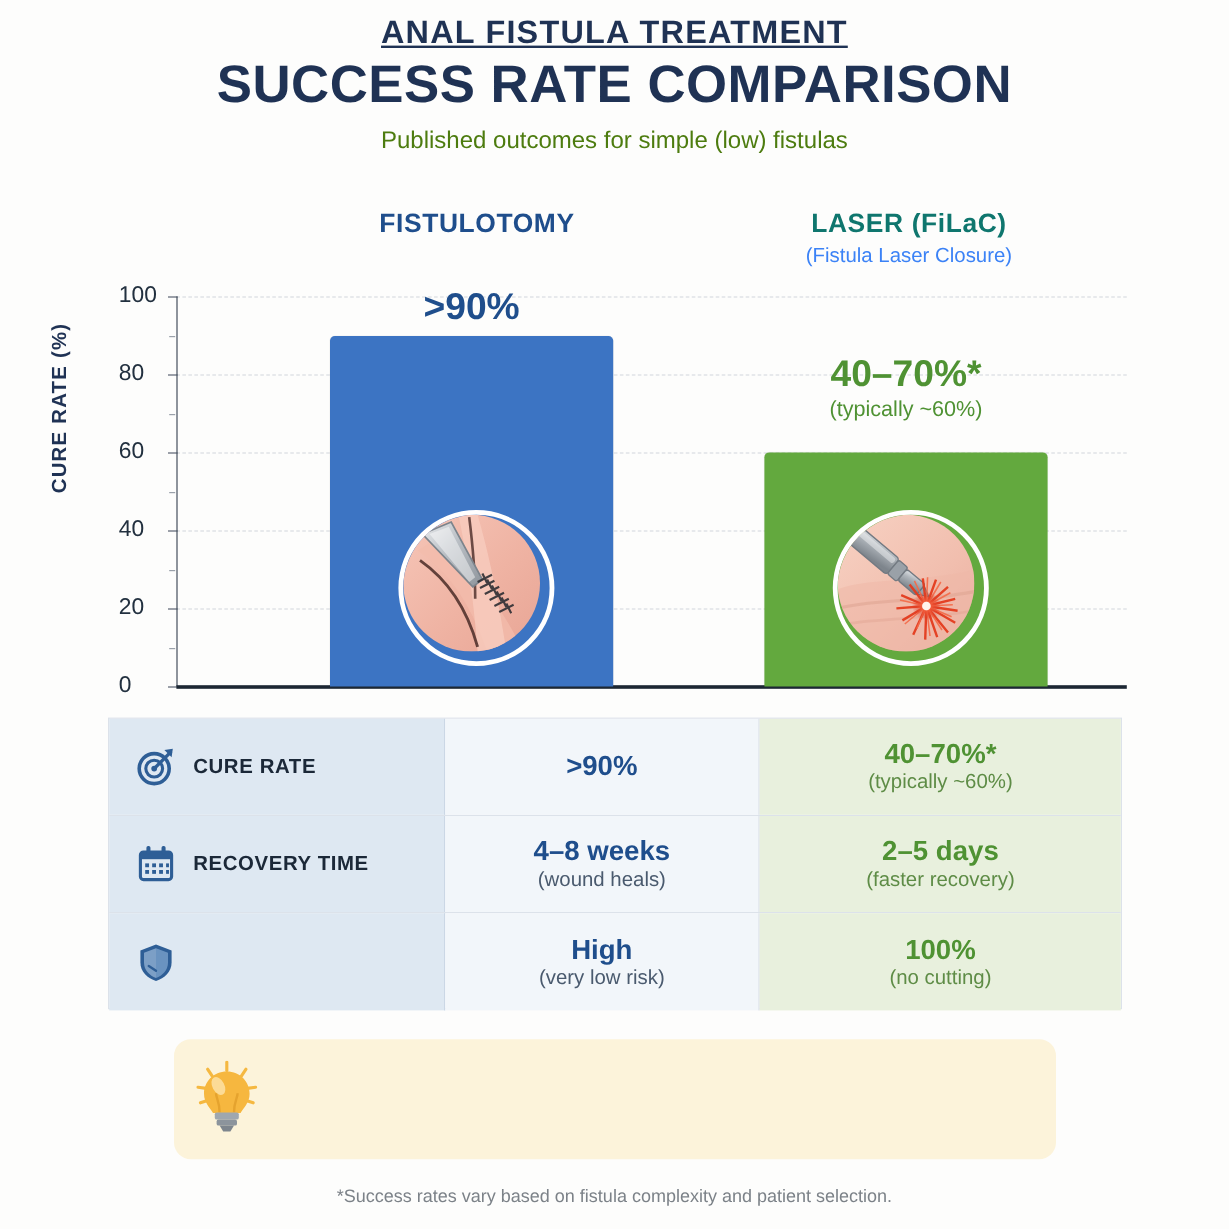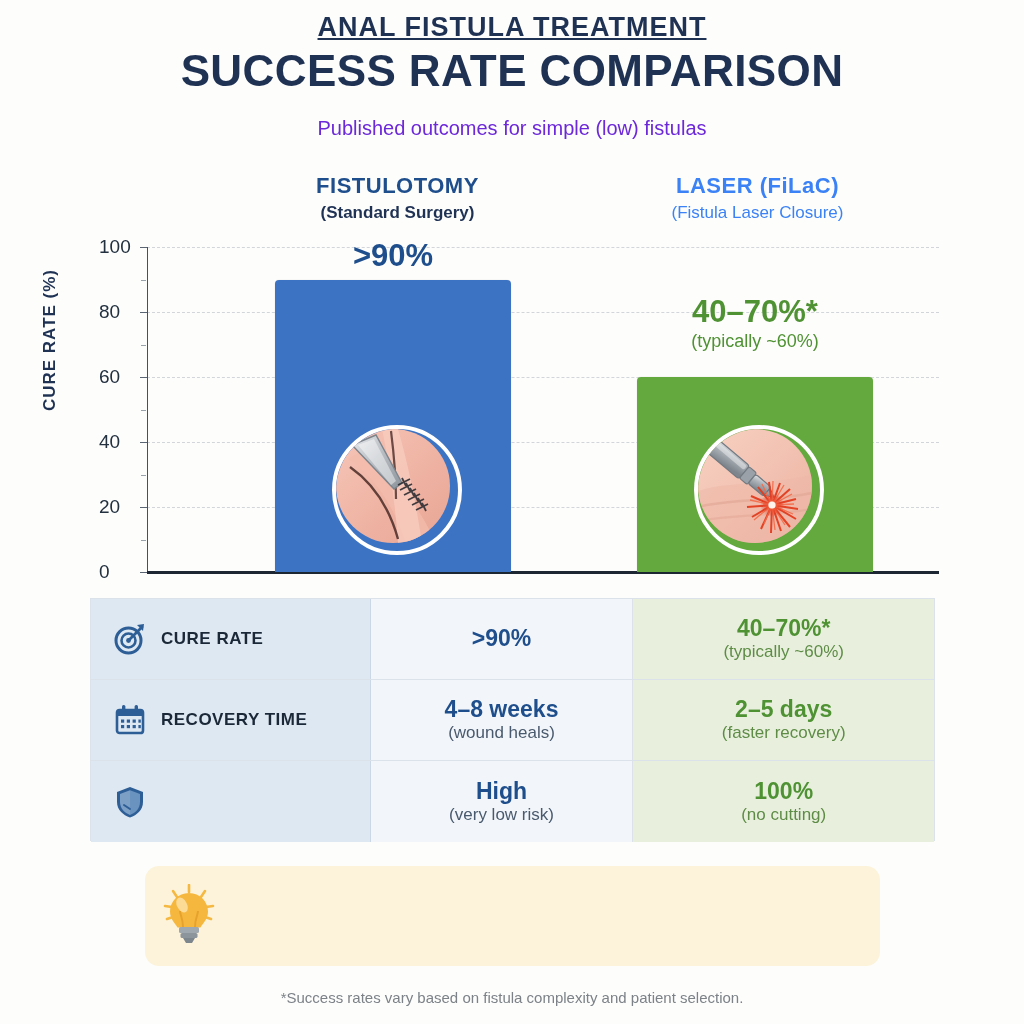--- a/index.html
+++ b/index.html
@@ -17,32 +17,32 @@
   .hdr{position:absolute;left:0;right:0;top:12px;text-align:center;}
   .hdr .kicker{
     font-size:27px;font-weight:bold;letter-spacing:1.0px;
     color:#1F3254;line-height:1.15;text-decoration:underline;
   }
   .hdr .main{
     font-size:44px;font-weight:bold;letter-spacing:0.4px;
     color:#1F3254;line-height:1.12;margin-top:3px;
   }
   .hdr .sub{
-    font-size:20px;color:#6d28d9;margin-top:22px;font-weight:normal;
+    font-size:20px;color:#4d7c0f;margin-top:11px;font-weight:normal;
   }
 
   
   .colhead{position:absolute;top:173px;text-align:center;}
   .colhead .name{font-size:22px;font-weight:bold;letter-spacing:0.5px;line-height:1.2;}
   .colhead .desc{font-size:17px;margin-top:4px;line-height:1.2;}
   #colhead-fistulotomy{left:260px;width:275px;}
   #colhead-fistulotomy .name{color:#1F4E8C;}
   #colhead-fistulotomy .desc{color:#1F3254;font-weight:bold;}
   #colhead-laser{left:620px;width:275px;}
-  #colhead-laser .name{color:#3b82f6;}
+  #colhead-laser .name{color:#0f766e;}
   #colhead-laser .desc{color:#3b82f6;}
 
   
   .chart{position:absolute;left:0;top:0;width:1024px;height:600px;}
   .axis-title{
     position:absolute;left:-60px;top:330px;width:220px;
     transform:rotate(-90deg);
     font-size:17px;font-weight:bold;letter-spacing:1.0px;color:#1F3254;
     text-align:center;
   }
@@ -127,21 +127,20 @@
 <div class="stage">
 
   <div class="hdr">
     <div class="kicker">ANAL FISTULA TREATMENT</div>
     <div class="main">SUCCESS RATE COMPARISON</div>
     <div class="sub">Published outcomes for simple (low) fistulas</div>
   </div>
 
   <div class="colhead" id="colhead-fistulotomy">
     <div class="name">FISTULOTOMY</div>
-    <div class="desc">(Standard Surgery)</div>
   </div>
   <div class="colhead" id="colhead-laser">
     <div class="name">LASER (FiLaC)</div>
     <div class="desc">(Fistula Laser Closure)</div>
   </div>
 
   <div class="chart">
 
     <div class="axis-title">CURE RATE (%)</div>
 

